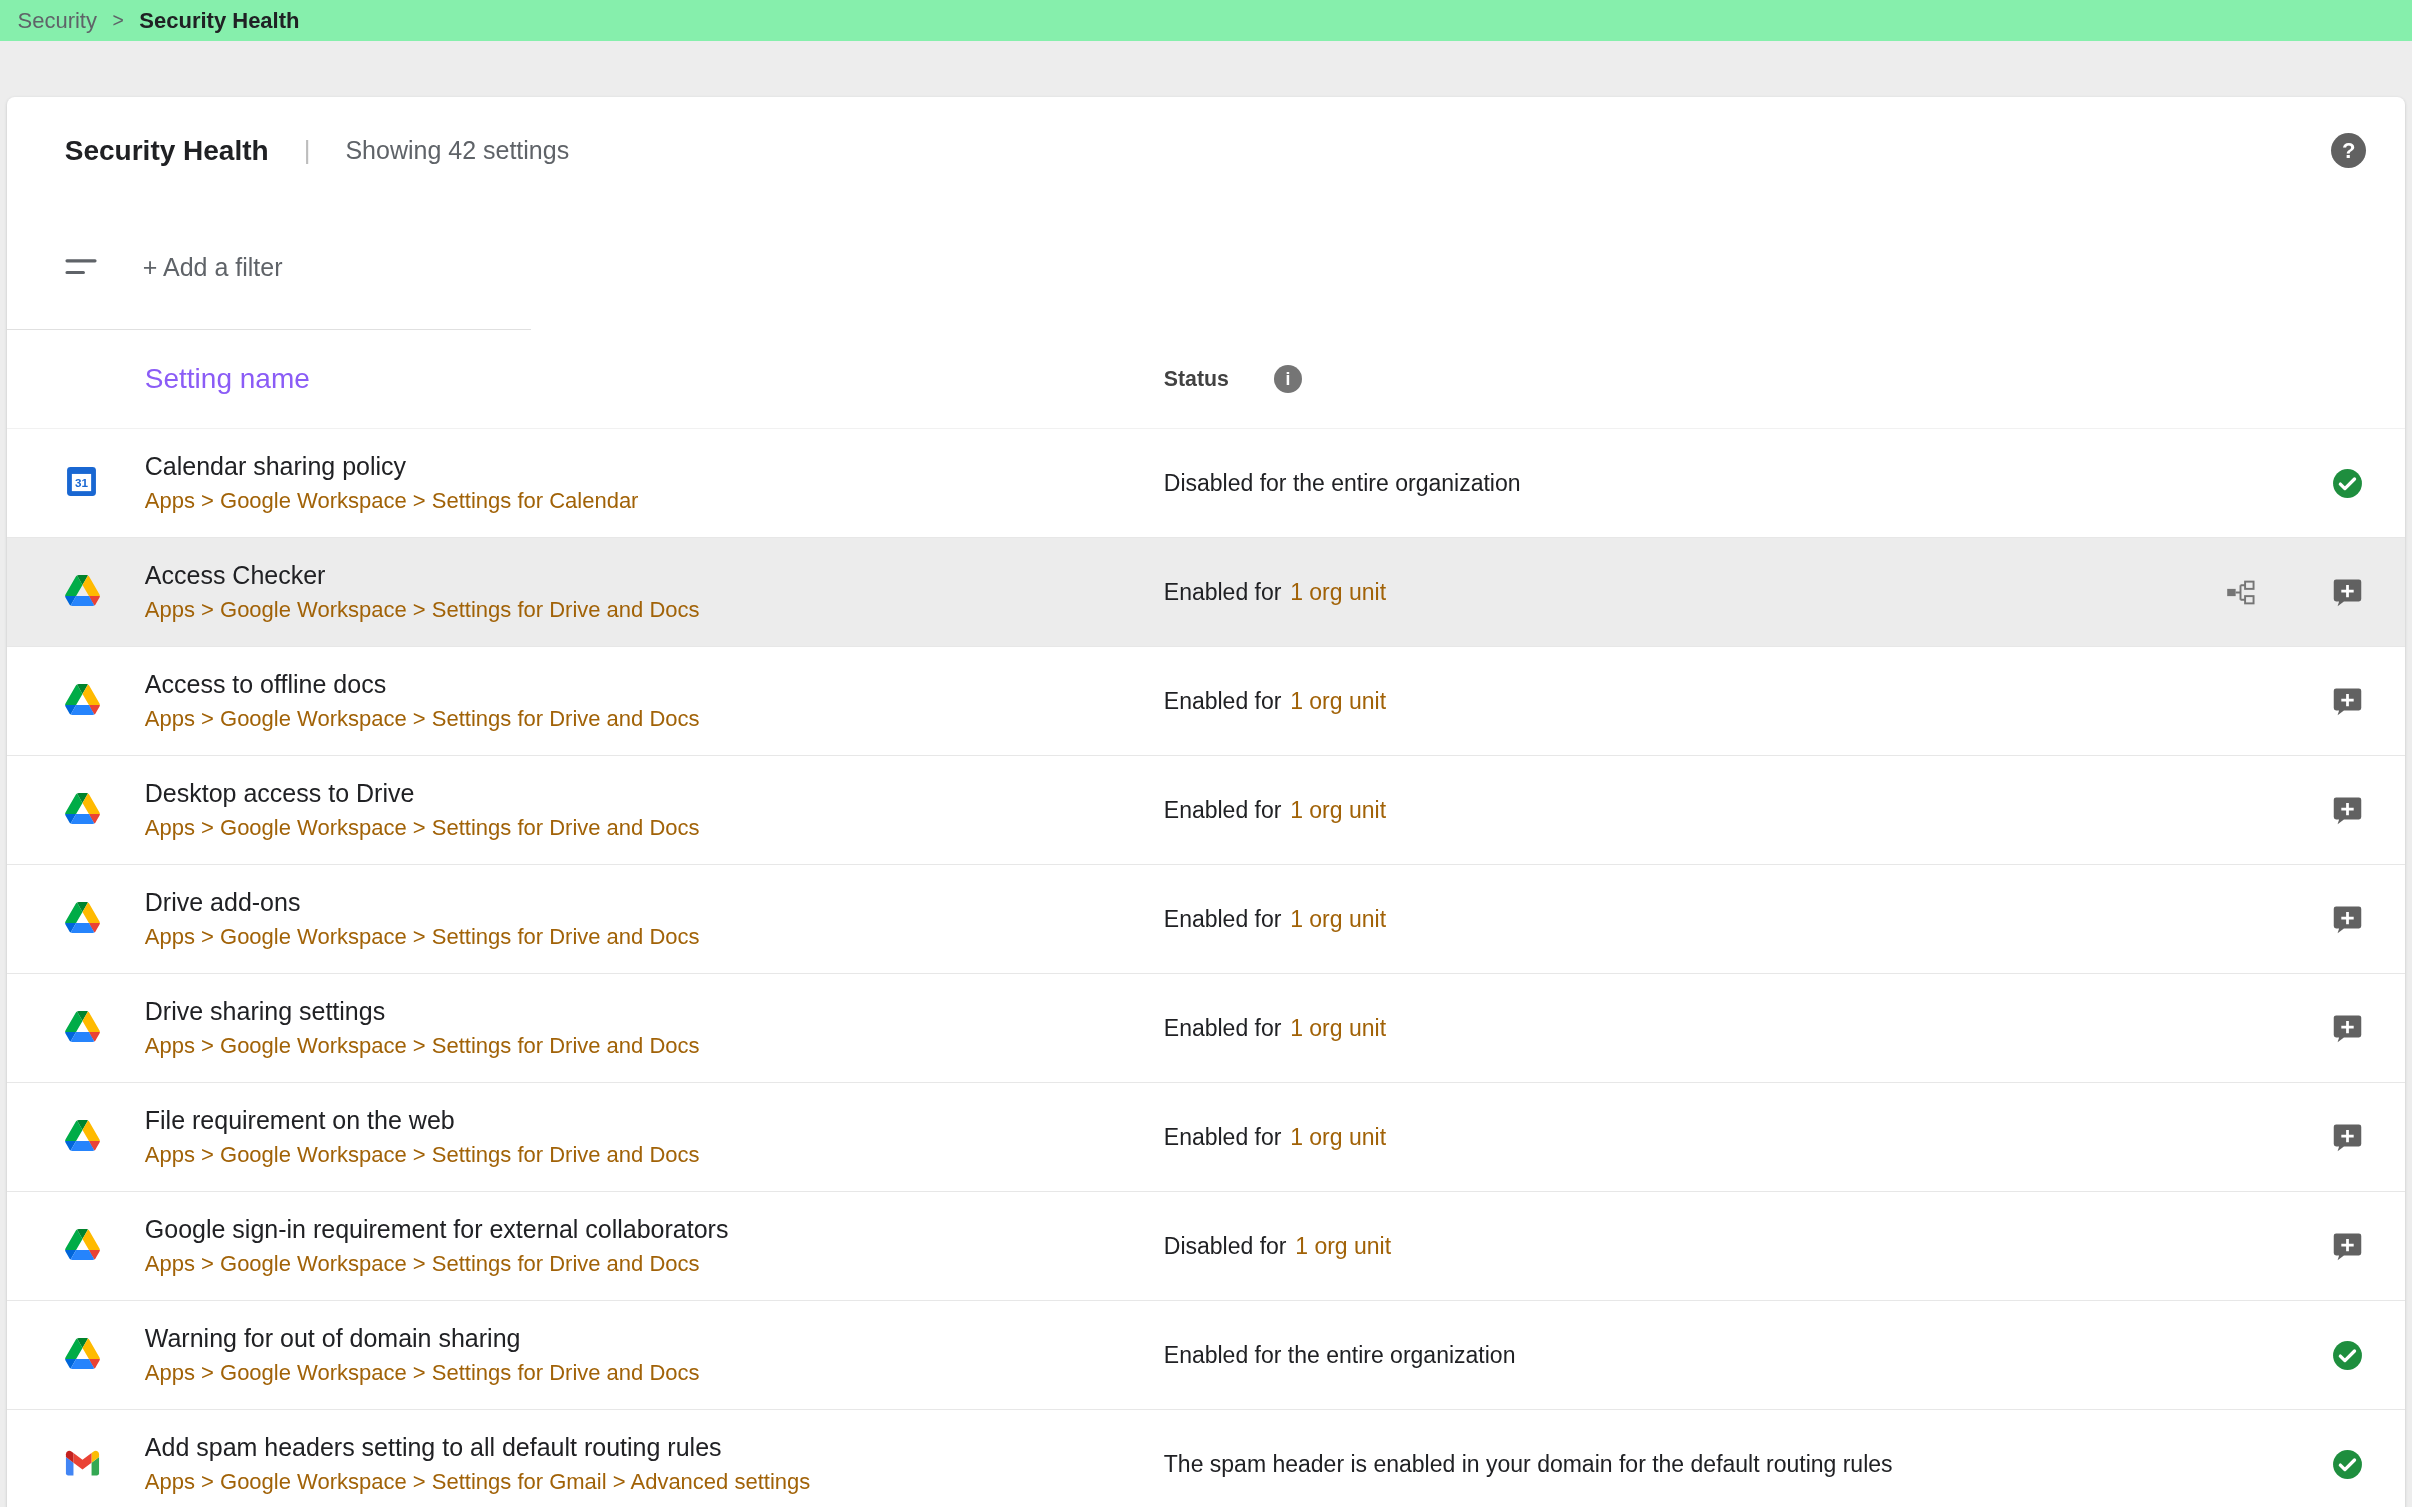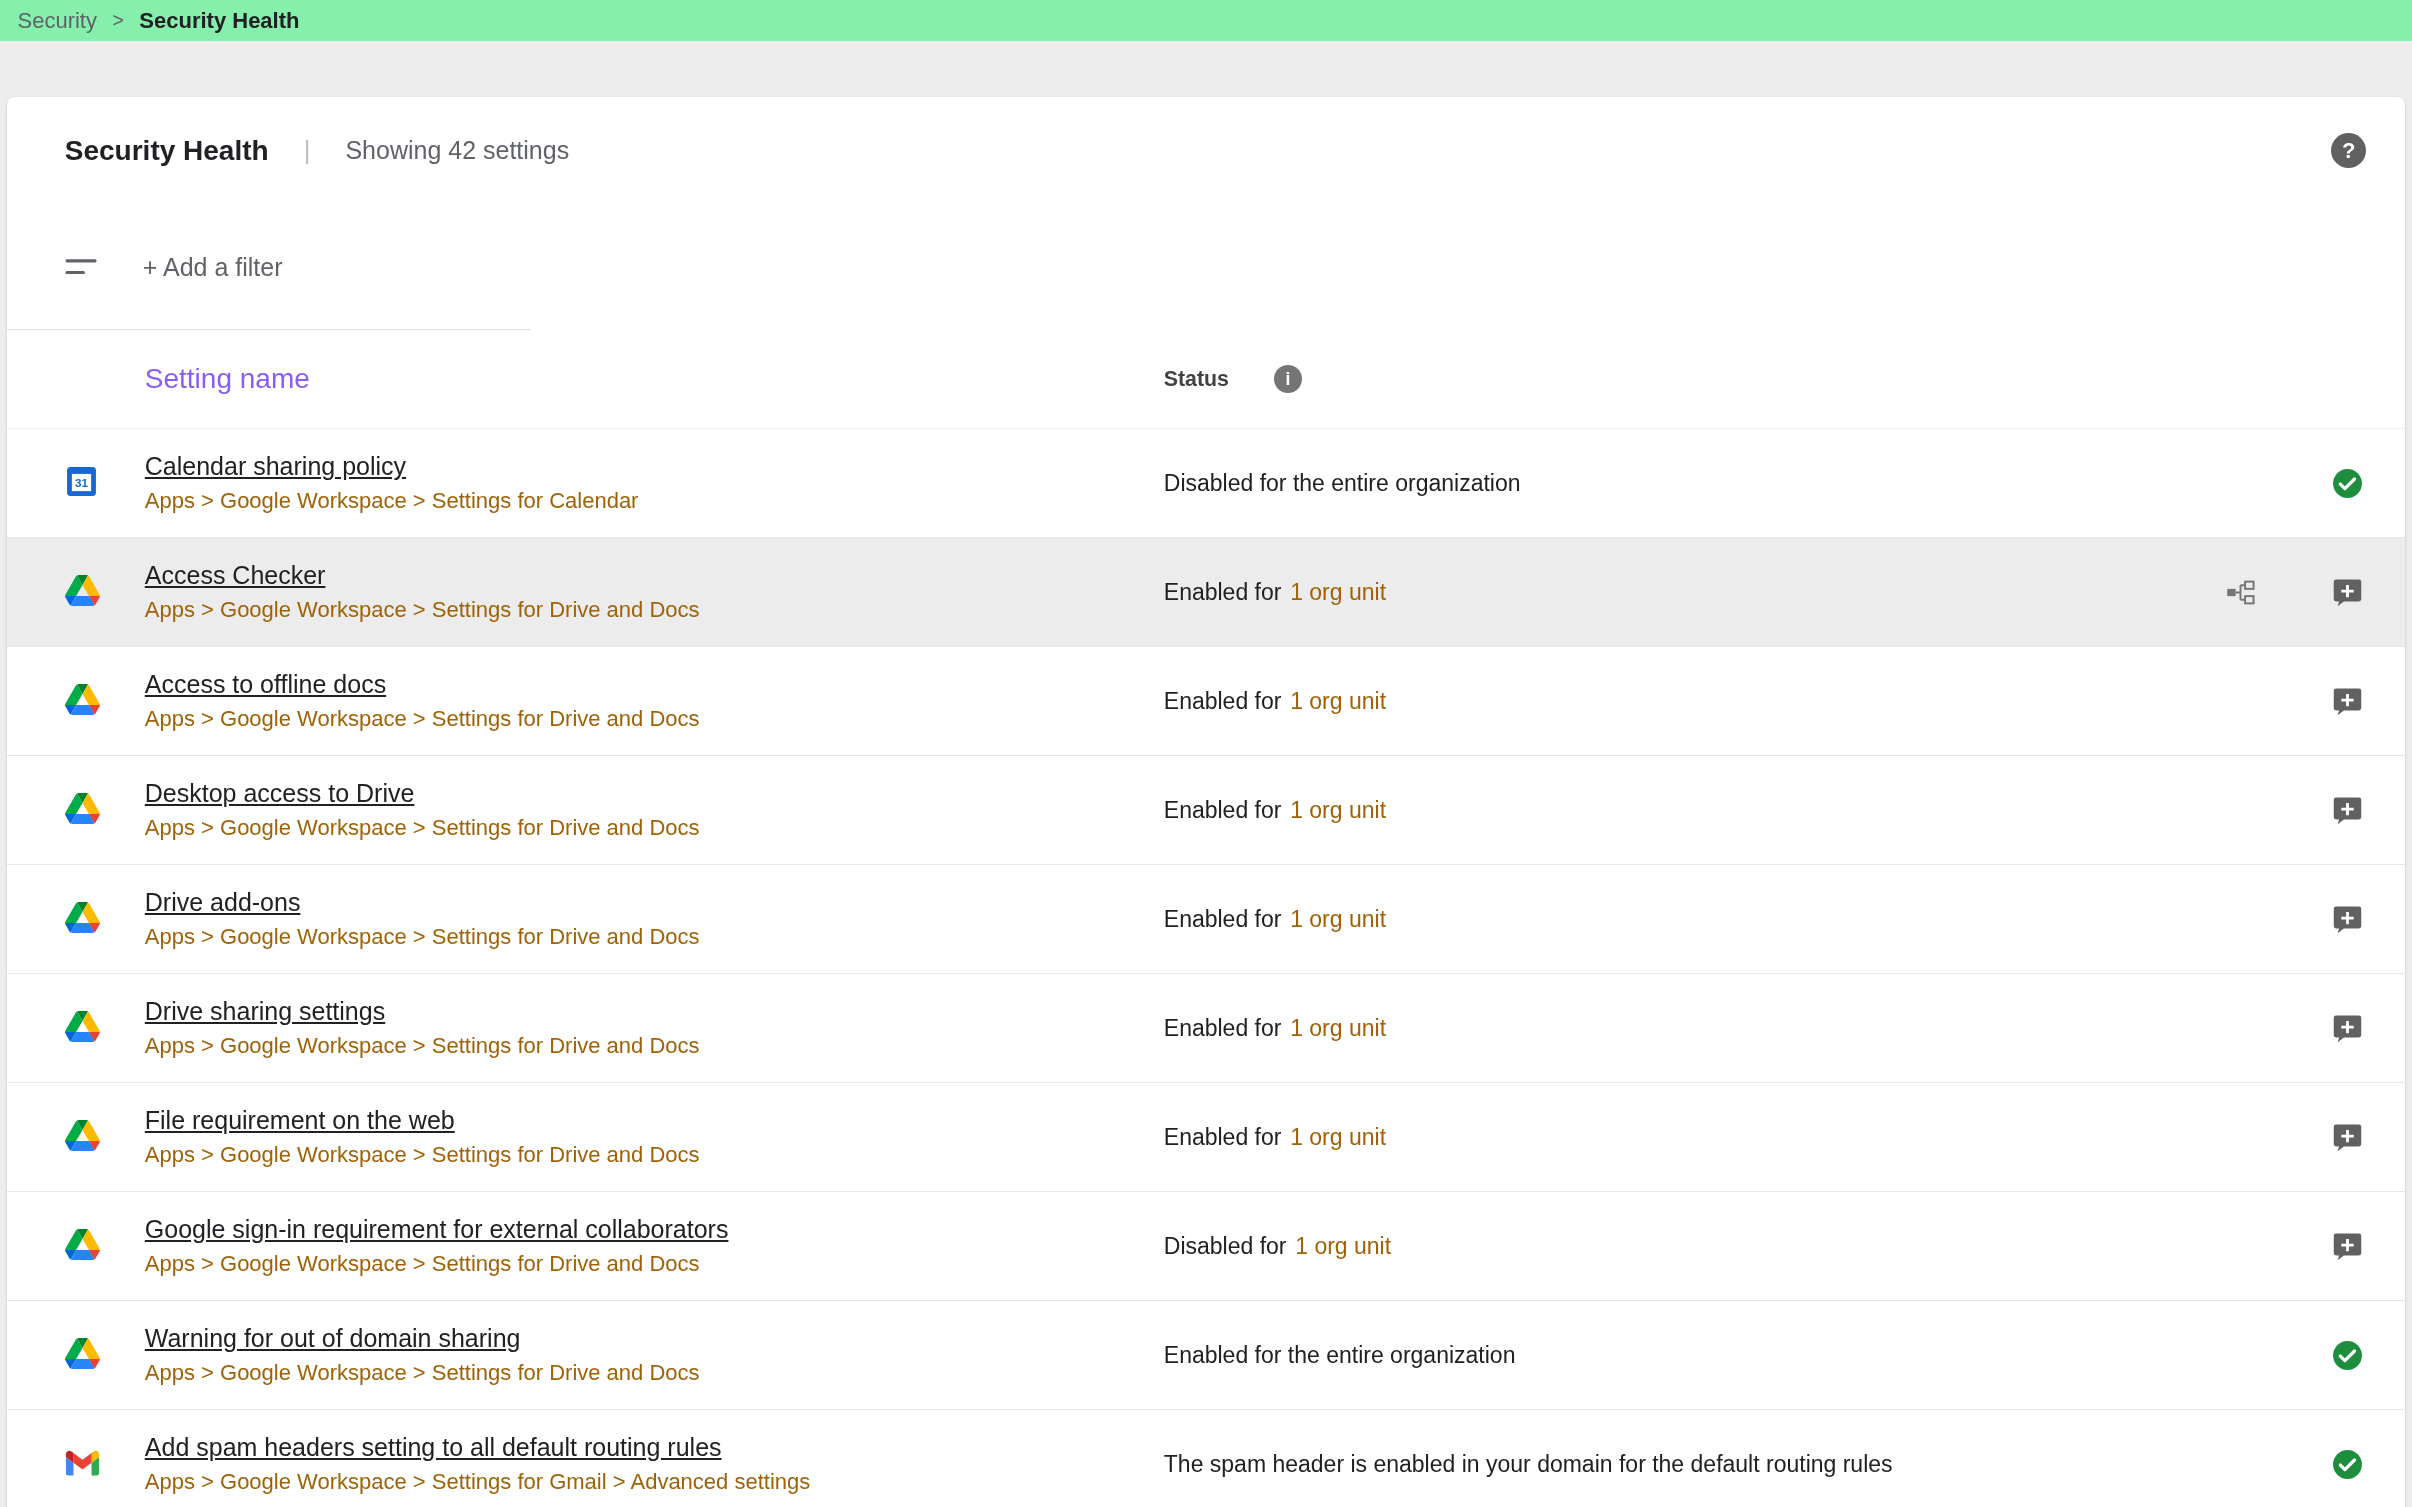--- a/index.html
+++ b/index.html
@@ -83,21 +83,21 @@
     grid-template-columns: 138px 1019px 1fr auto;
     align-items: center;
     height: 109px;
     border-bottom: 1px solid #e7e7e7;
     background: #ffffff;
   }
   .row-highlighted { background: #ececec; }
 
   .cell-icon { padding-left: 58px; display: flex; align-items: flex-end; }
   .cell-setting { display: flex; flex-direction: column; gap: 6.8px; }
-  .row-title { font-size: 25px; color: #202124; text-decoration: underline; }
+  .row-title { font-size: 25px; color: #202124; }
   .row-path { font-size: 22px; color: #a16207; }
 
   .cell-status { display: flex; align-items: center; gap: 8.7px; font-size: 23px; color: #202124; }
   .status-link { color: #a16207; text-decoration: none; }
 
   .cell-trailing {
     display: flex; align-items: center; justify-content: flex-end;
     gap: 76px; padding-right: 41px;
   }
   .trail-icon { display: flex; align-items: center; }

